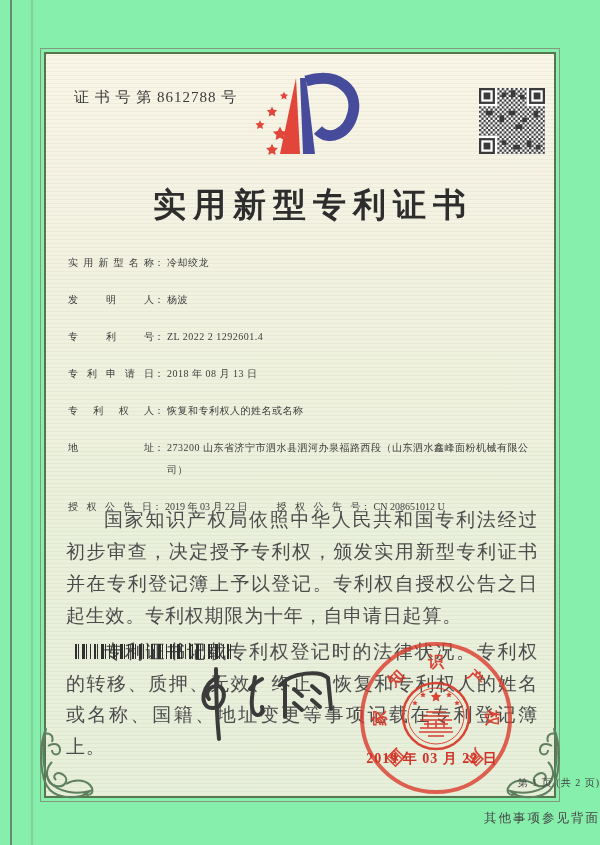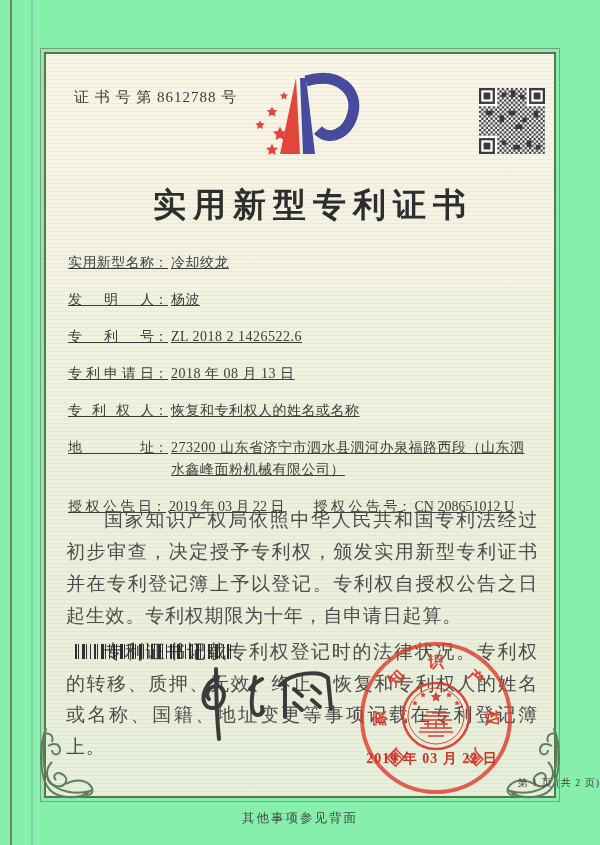--- a/index.html
+++ b/index.html
@@ -15,21 +15,21 @@
         linear-gradient(180deg,#f9f5e7 0%,#f4f2e2 22%,#ebf0dc 60%,#e7eeda 100%);}
 
   .certno{position:absolute;left:74px;top:88px;font-size:15px;color:#3a3a3a;letter-spacing:1px;}
 
   .logo{position:absolute;left:230px;top:64px;width:142px;height:114px;}
   .qr{position:absolute;left:479px;top:88px;width:66px;height:66px;}
 
   .title{position:absolute;left:0;top:183px;width:100%;text-align:center;
          font-size:33px;font-weight:600;letter-spacing:7px;color:#2d2d2d;margin-left:13px;}
 
-  .fields{position:absolute;left:68px;top:252px;width:470px;font-size:14px;color:#3c3c3c;text-decoration:underline;}
+  .fields{position:absolute;left:68px;top:252px;width:470px;font-size:10px;color:#3c3c3c;}
   .frow{display:flex;margin-bottom:15px;line-height:22px;}
   .flabel{flex:0 0 86px;text-align:justify;text-align-last:justify;}
   .colon{flex:0 0 auto;margin-right:3px;}
   .fvalue{flex:1;letter-spacing:.5px;}
   .pair{display:flex;}
   .pair2{margin-left:29px;}
   .pair .flabel{flex:0 0 84px;}
 
   .paras{position:absolute;left:66px;top:504px;width:472px;font-size:19px;line-height:1.68;
          color:#4c4c4c;letter-spacing:.8px;text-align:justify;}
@@ -53,21 +53,21 @@
   .sc2{left:22px;top:22px;transform:rotate(-45deg);}
   .sc3{left:62px;top:6px;}
   .sc4{left:101px;top:22px;transform:rotate(45deg);}
   .sc5{left:118px;top:62px;transform:rotate(90deg);}
   .sc6{left:101px;top:101px;transform:rotate(135deg);}
   .emblem{position:absolute;left:36px;top:34px;width:72px;height:72px;}
   .sealdate{position:absolute;left:352px;top:750px;width:160px;text-align:center;
             color:#cf3327;font-size:14px;letter-spacing:1px;font-weight:bold;}
 
   .pageinfo{position:absolute;left:0;top:776px;width:100%;text-align:right;font-size:10px;color:#3f3f3f;letter-spacing:1px;}
-  .backnote{position:absolute;left:0;top:810px;width:100%;text-align:center;font-size:12.5px;color:#454545;letter-spacing:2px;}
+  .backnote{position:absolute;left:0;top:810px;width:100%;text-align:right;font-size:12.5px;color:#454545;letter-spacing:2px;}
 
   .flourish{position:absolute;width:80px;height:80px;}
   .flourish.left{left:36px;top:720px;}
   .flourish.right{left:484px;top:720px;transform:scaleX(-1);}
 </style>
 </head>
 <body>
 
 <div class="page">
   <div class="spine-line"></div>
@@ -162,21 +162,21 @@
         <span class="fvalue">冷却绞龙</span>
     </div>
     <div class="frow">
       <span class="flabel">发明人</span>
         <span class="colon">：</span>
         <span class="fvalue">杨波</span>
     </div>
     <div class="frow">
       <span class="flabel">专利号</span>
         <span class="colon">：</span>
-        <span class="fvalue">ZL 2018 2 1426522.6</span>
+        <span class="fvalue">ZL 2022 2 1292601.4</span>
     </div>
     <div class="frow">
       <span class="flabel">专利申请日</span>
         <span class="colon">：</span>
         <span class="fvalue">2018 年 08 月 13 日</span>
     </div>
     <div class="frow">
       <span class="flabel">专利权人</span>
         <span class="colon">：</span>
         <span class="fvalue">恢复和专利权人的姓名或名称</span>

